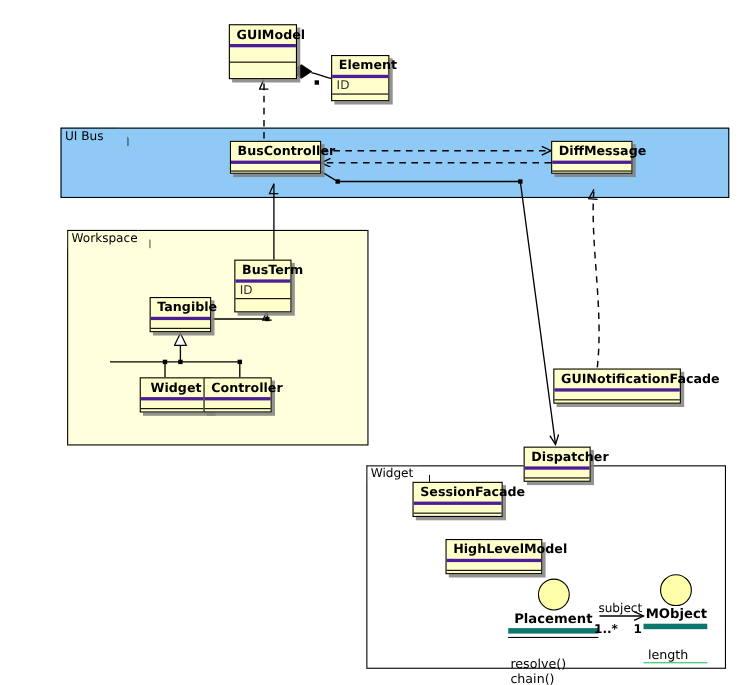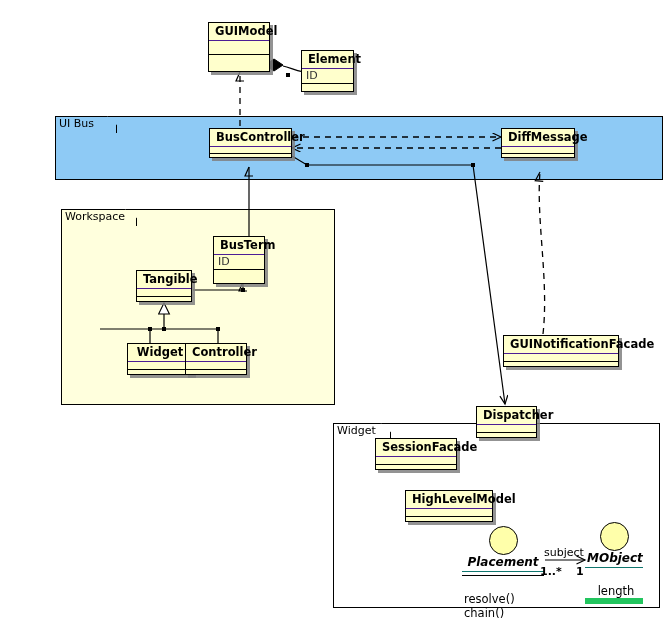--- a/index.html
+++ b/index.html
@@ -13,33 +13,33 @@
   
   .pkg{position:absolute;box-sizing:border-box;border:1px solid #000;}
   .pkg-tab{position:absolute;box-sizing:border-box;border:1px solid #000;border-bottom:none;
            background:inherit;font-size:11px;line-height:14px;padding:0 4px 0 3px;color:#000;
            white-space:nowrap;}
 
   
   .cls{position:absolute;box-sizing:border-box;border:1px solid #000;background:#FFFFCC;
        box-shadow:3px 3px 0 0 rgba(128,128,128,0.85);}
   .cls .name{box-sizing:border-box;text-align:center;font-weight:bold;font-size:11.5px;
-             line-height:15px;padding:1px 6px;border-bottom:1px solid #4c1d95;color:#000;
+             line-height:15px;padding:1px 6px;border-bottom:3px solid #4c1d95;color:#000;
              white-space:nowrap;}
   .cls .attrs{box-sizing:border-box;font-size:11px;line-height:14px;padding:0 4px;
               border-bottom:1px solid #000;color:#333;min-height:14px;white-space:nowrap;}
   .cls .ops{box-sizing:border-box;font-size:11px;line-height:14px;padding:0 4px;color:#333;
             min-height:13px;white-space:nowrap;}
 
   
   .alt{position:absolute;}
   .alt .ball{width:27px;height:27px;border-radius:50%;background:#FFFFAA;border:1px solid #000;
              margin:0 auto;}
-  .alt .aname{text-align:center;font-weight:bold;font-style:italic;font-size:12px;
-              line-height:15px;color:#000;border-bottom:1px solid #0f766e;padding:0 2px 1px;
+  .alt .aname{text-align:center;font-weight:bold;font-size:12px;
+              line-height:15px;color:#000;border-bottom:5px solid #0f766e;padding:0 2px 1px;
               white-space:nowrap;}
   .alt .asep{height:3px;}
   .alt .aops{text-align:left;font-size:11.5px;line-height:14px;color:#000;
              border-top:1px solid #000;padding-top:16px;white-space:nowrap;}
   .alt .aops div{padding-left:2px;}
 
   
   .lbl{position:absolute;font-size:11px;line-height:13px;color:#000;white-space:nowrap;}
   .lbl.b{font-weight:bold;}
 </style>
@@ -201,21 +201,21 @@
       <div>resolve()</div>
       <div>chain()</div>
     </div>
   </div>
 
   <div class="alt" style="left:585px;top:522px;width:58px;">
     <div class="ball"></div>
     <div class="aname">MObject</div>
     <div class="asep" style="height:0;"></div>
     <div class="aops" style="border-top:none;">
-      <div style="border-bottom:6px solid #22c55e;padding-left:4px;text-align:center;">length</div>
+      <div style="border-bottom:1px solid #22c55e;padding-left:4px;">length</div>
     </div>
   </div>
 
   <div class="lbl" style="left:544px;top:546px;">subject</div>
   <div class="lbl b" style="left:540px;top:565px;">1..*</div>
   <div class="lbl b" style="left:576px;top:565px;">1</div>
 
 </div>
 
 </body></html>

